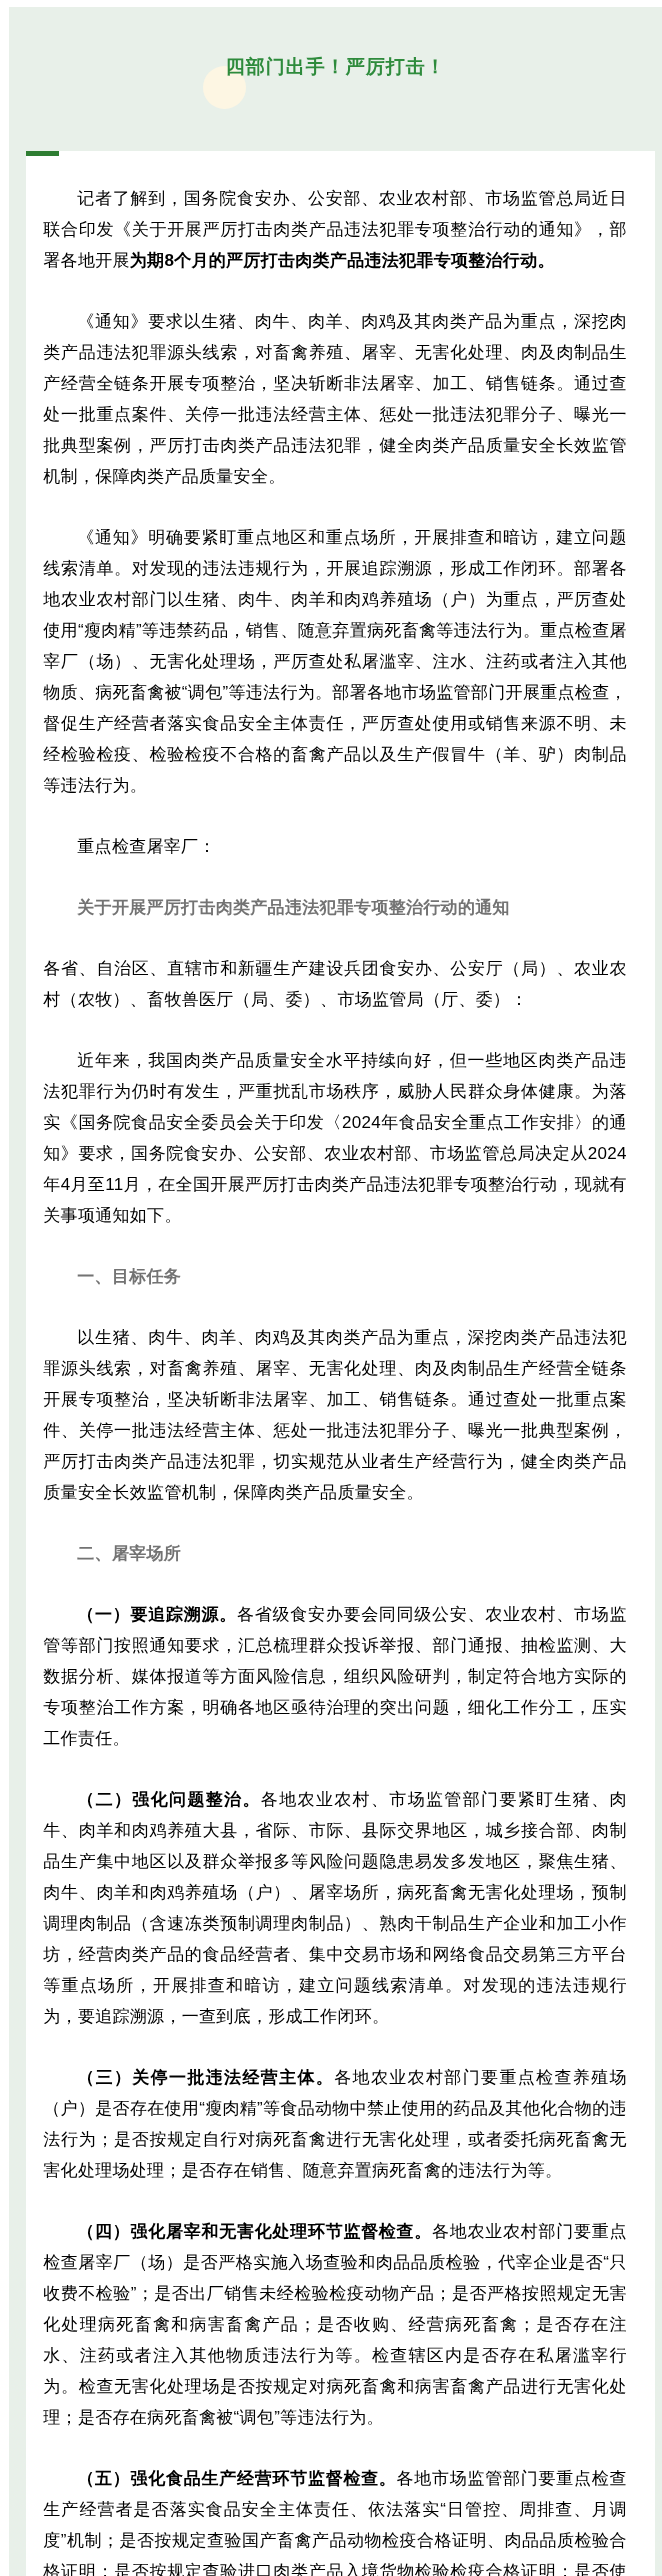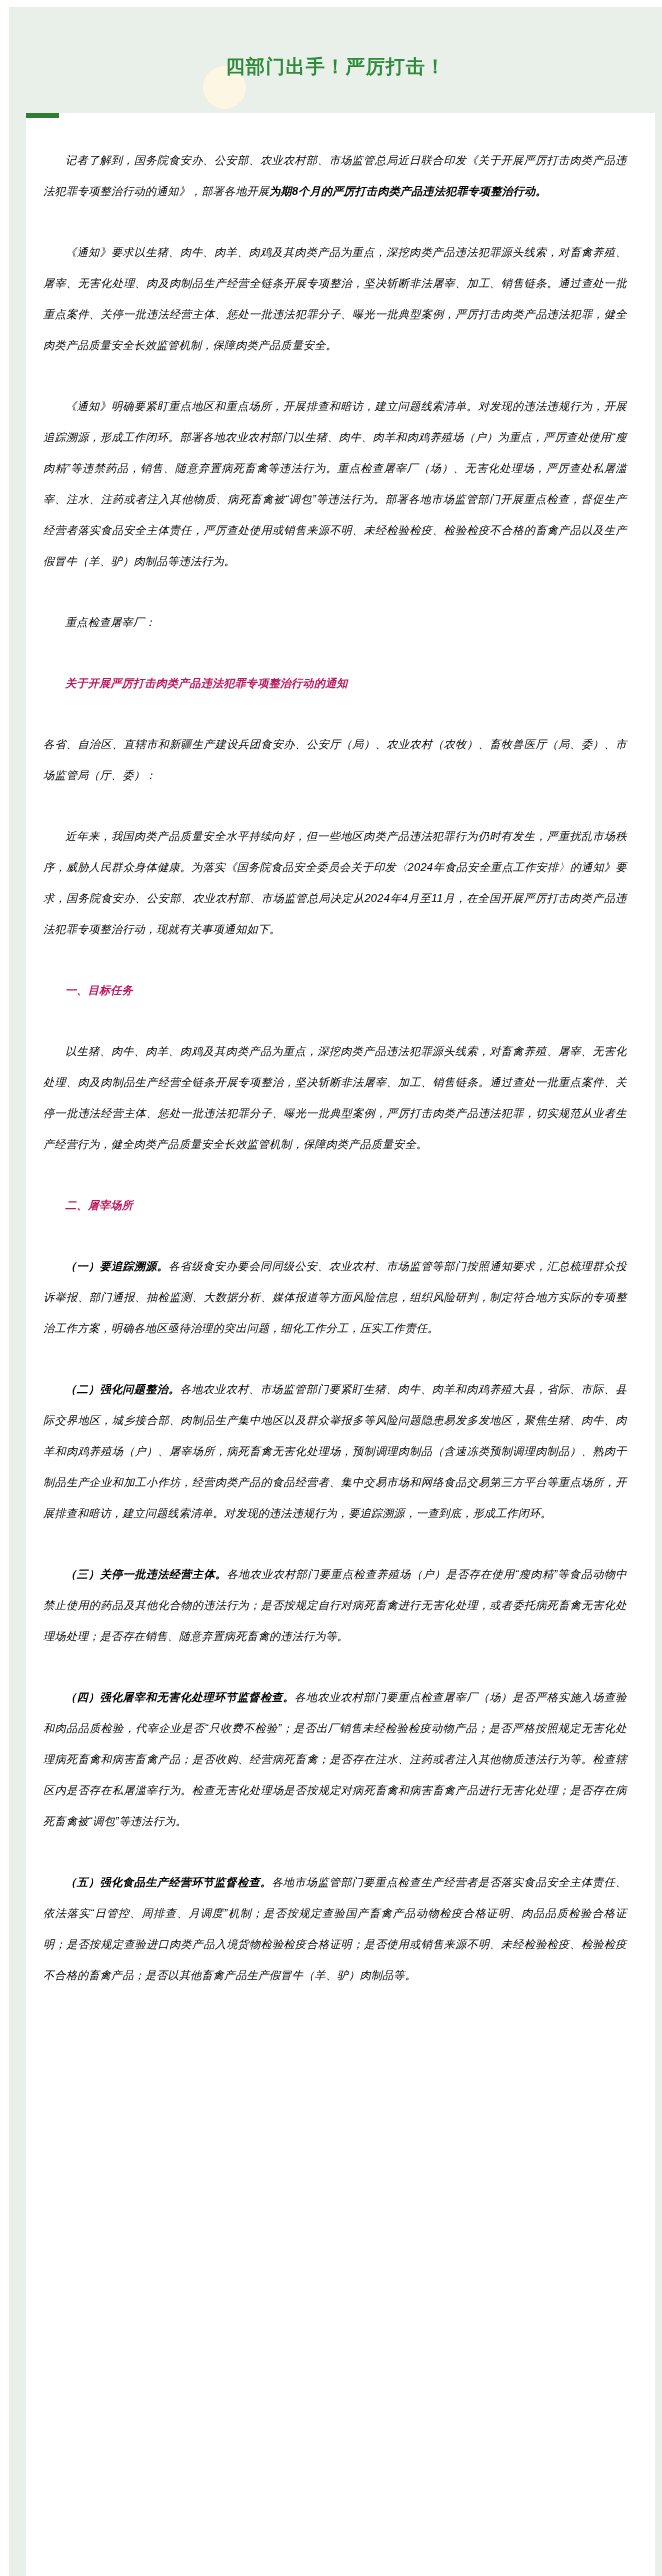--- a/index.html
+++ b/index.html
@@ -14,21 +14,21 @@
   .panel {
     position: absolute;
     left: 9.3px;
     top: 7.2px;
     width: 653px;
     height: 3664px;
     background: #e8f0e9;
   }
   .title-area {
     position: relative;
-    height: 106px;
+    height: 144px;
   }
   .decor-circle {
     position: absolute;
     left: 194px;
     top: 59px;
     width: 43px;
     height: 43px;
     border-radius: 50%;
     background: #fdf6e3;
   }
@@ -56,31 +56,30 @@
   .corner-dash {
     position: absolute;
     left: 0;
     top: -4.1px;
     width: 33px;
     height: 9.3px;
     background: #2e7d32;
   }
   .article p {
     margin: 30px 0 0 0;
-    font-size: 11px;
+    font-size: 17px;
     line-height: 31px;
     letter-spacing: 0.3px;
     color: #000000;
     text-align: justify;
     text-indent: 2em;
-    font-style: italic;
   }
   .article p.p0 { text-indent: 0; }
   .article p.h {
-    color: #be185d;
+    color: #737373;
     font-weight: bold;
   }
   .article p b { font-weight: bold; }
 </style>
 </head>
 <body>
 
 <div class="panel">
   <div class="title-area">
     <div class="decor-circle"></div>

